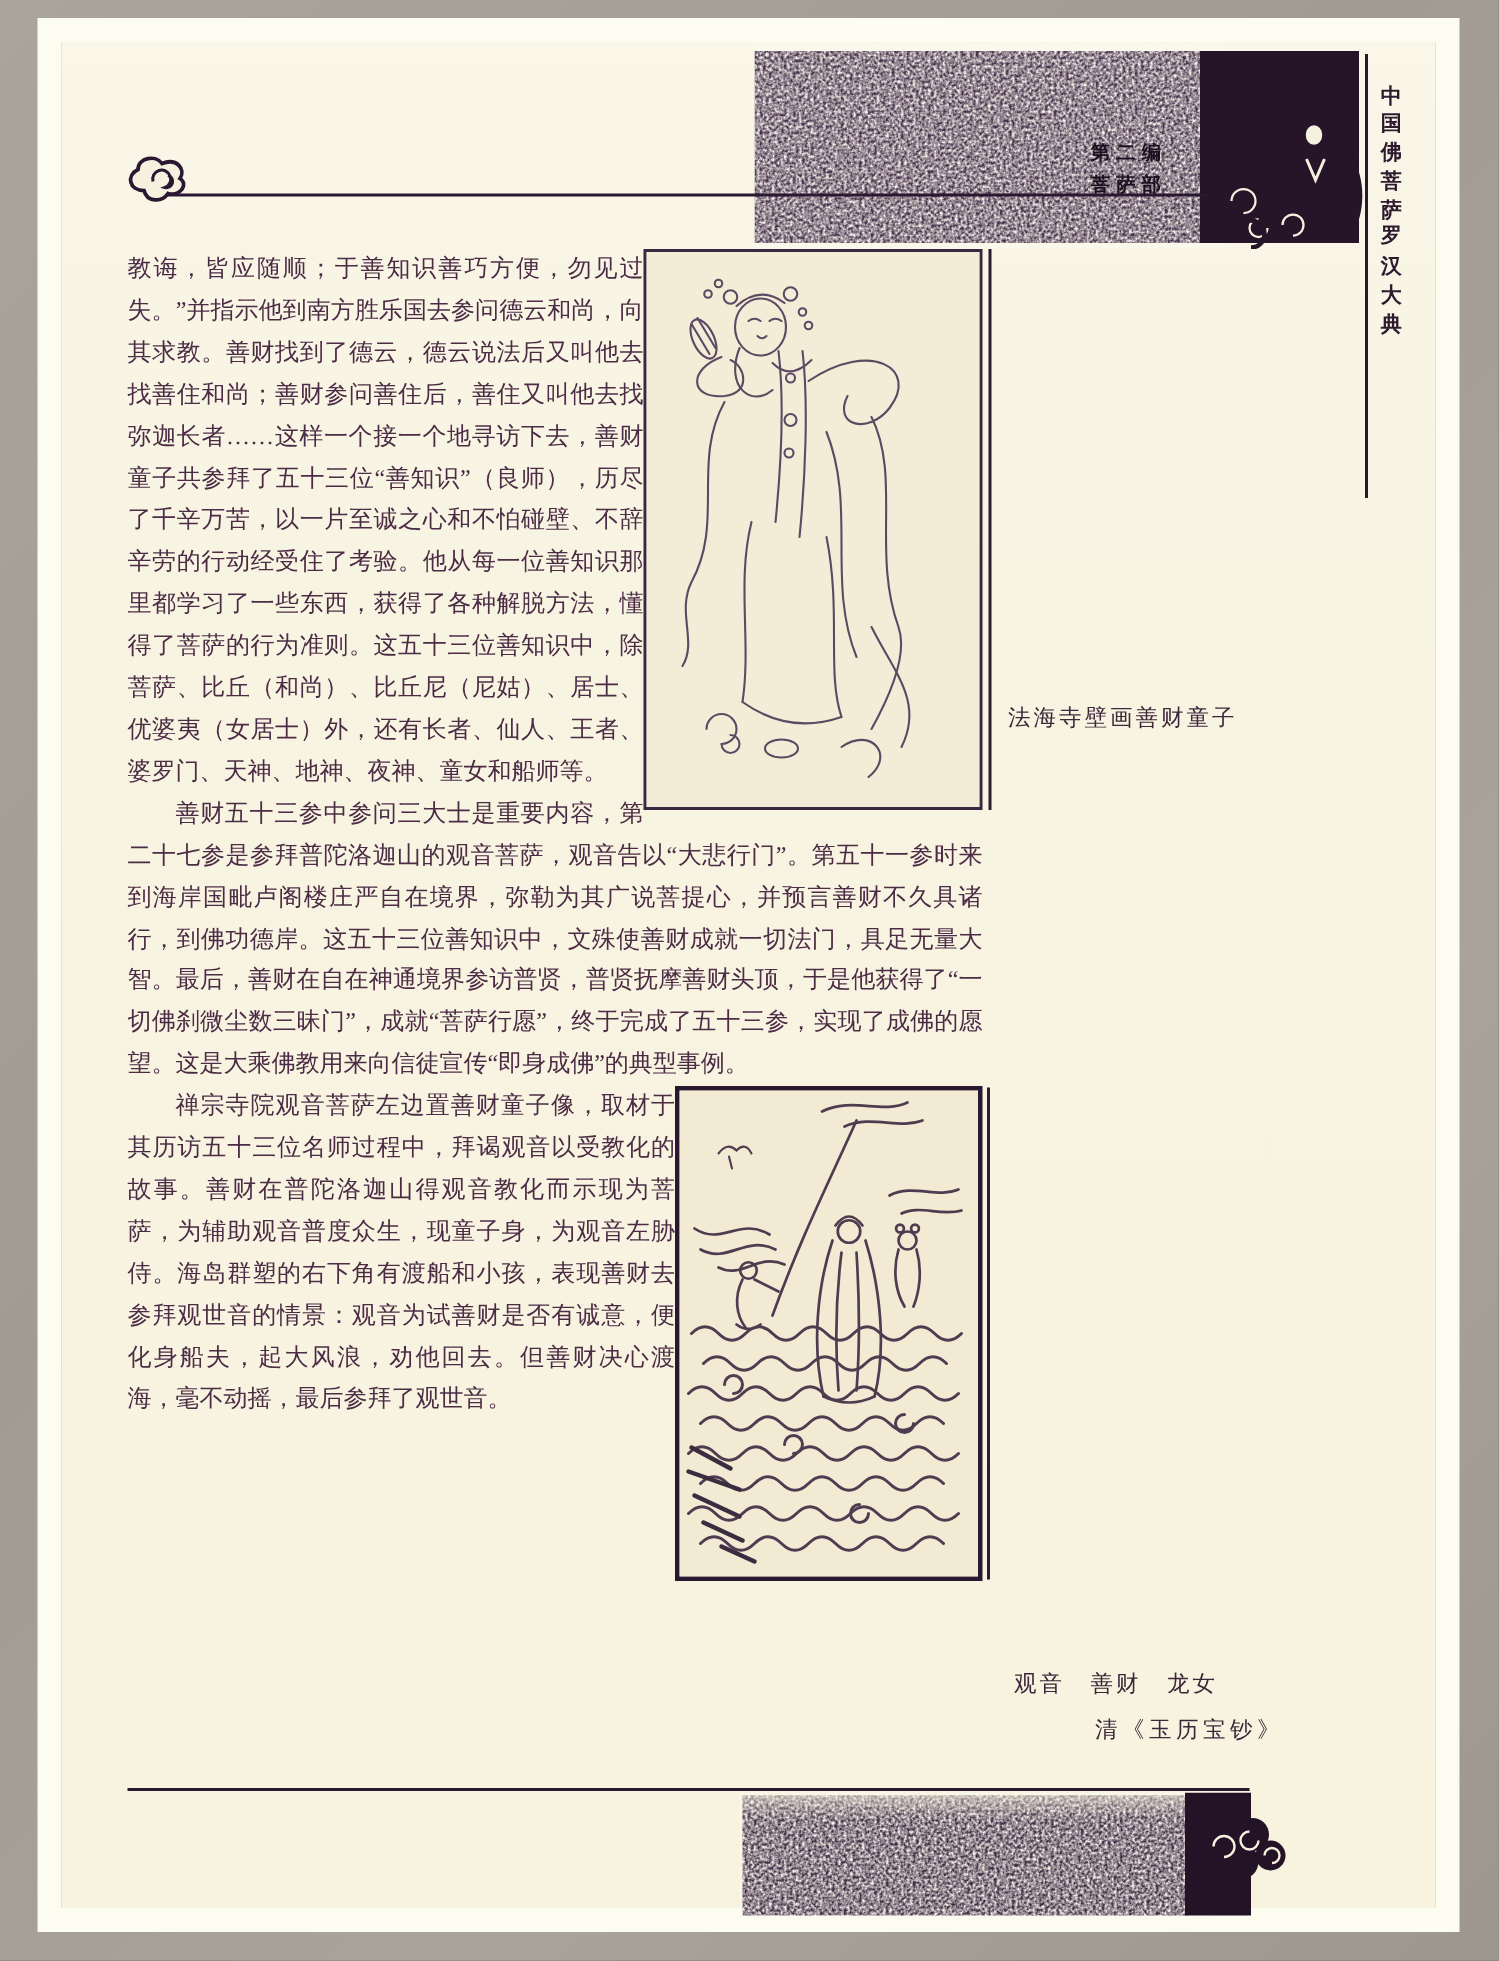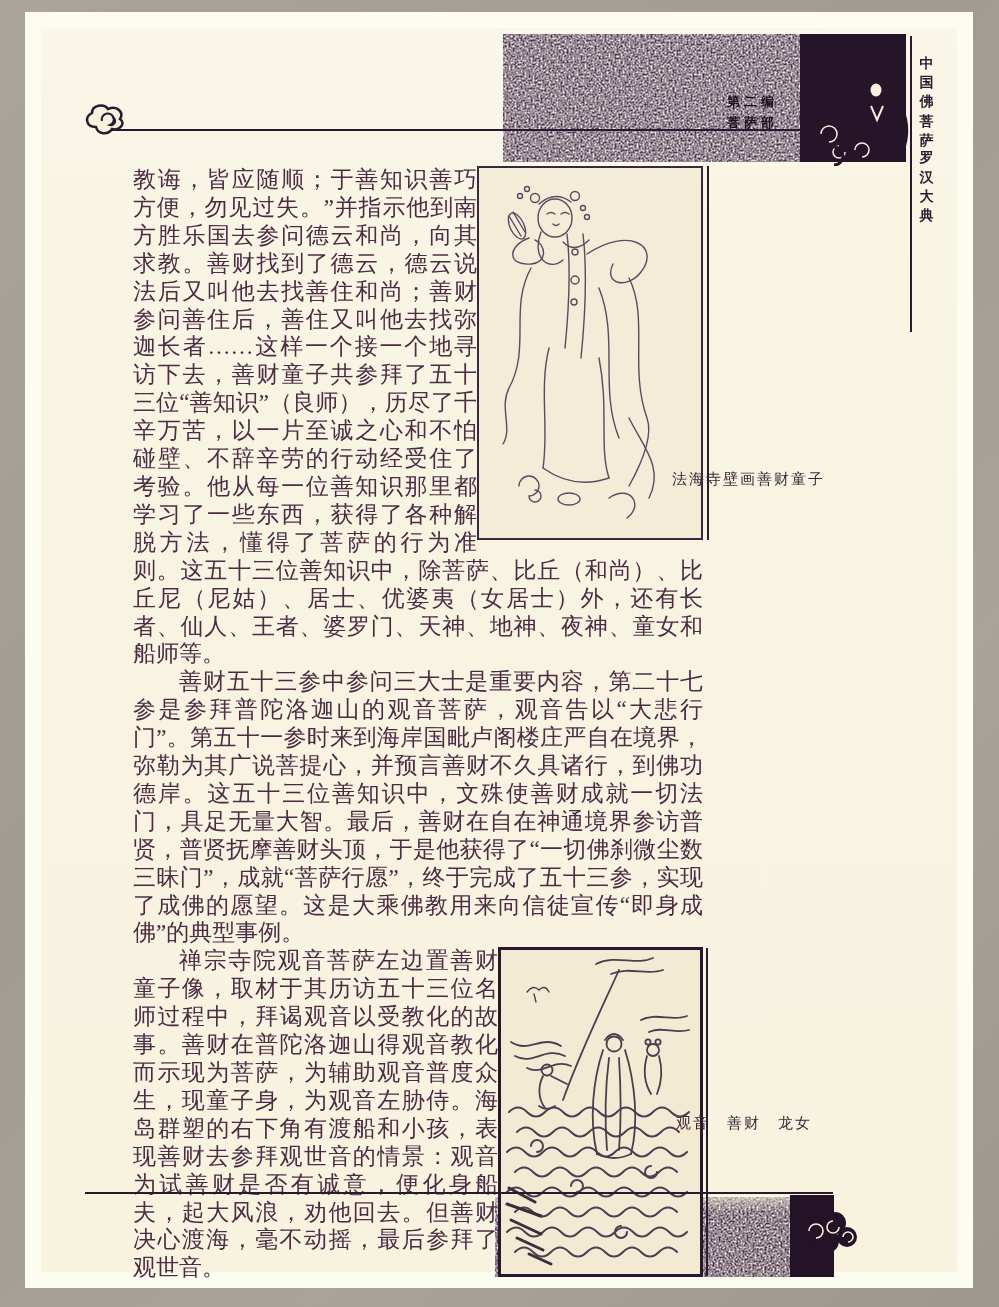--- a/index.html
+++ b/index.html
@@ -15,22 +15,22 @@
   .cloud-svg{position:absolute;left:82px;top:101px;z-index:2;}
   .rule{position:absolute;height:2px;background:#2a1730;z-index:3;}
   .rule-top{left:112px;top:129px;width:692px;}
   .rule-bottom{left:85px;top:1192px;width:748px;}
   .vline{position:absolute;left:910px;top:36px;width:2px;height:296px;background:#2a1730;z-index:2;}
   .vtitle{position:absolute;left:917px;top:45px;height:300px;z-index:2;
           writing-mode:vertical-rl;text-orientation:upright;
           font-size:14px;font-weight:700;letter-spacing:19px;color:#2c1a2e;}
   
   .txt{position:absolute;left:85px;top:166px;width:570px;z-index:2;
-       font-size:23px;line-height:27.9px;color:#4c2c45;
-       text-align:justify;margin-left:48px;}
+       font-size:16px;line-height:27.9px;color:#4c2c45;
+       text-align:justify;}
   .txt p{margin:0;text-indent:2em;}
   .txt p.cont{text-indent:0;}
   figure.plate{margin:0;box-sizing:border-box;position:relative;background:#f3ecd6;}
   .plate1{float:right;width:226px;height:374px;margin:6px 0 8px 10px;border:2px solid #3a2742;}
   .plate2{float:right;width:205px;height:330px;margin:0 0 0 9px;border:3px solid #2a1830;background:#f2ead2;}
   .plate .sideline{position:absolute;right:-8px;top:-2px;bottom:-2px;width:2px;background:#2c1b31;}
   .plate svg{display:block;width:100%;height:100%;}
   
   .cap{position:absolute;z-index:2;font-size:15px;font-weight:400;color:#3c2639;
        letter-spacing:2px;line-height:31px;}
@@ -186,20 +186,21 @@
     </figure>
 
     <p>禅宗寺院观音菩萨左边置善财童子像，取材于其历访五十三位名师过程中，拜谒观音以受教化的故事。善财在普陀洛迦山得观音教化而示现为菩萨，为辅助观音普度众生，现童子身，为观音左胁侍。海岛群塑的右下角有渡船和小孩，表现善财去参拜观世音的情景：观音为试善财是否有诚意，便化身船夫，起大风浪，劝他回去。但善财决心渡海，毫不动摇，最后参拜了观世音。</p>
   </div>
 
   <div class="cap cap1">
     <div class="l1">法海寺壁画善财童子</div>
   </div>
   <div class="cap cap2">
     <div class="l1">观音　善财　龙女</div>
+    <div class="l2">清《玉历宝钞》</div>
   </div>
 
   <div class="rule rule-bottom"></div>
   <svg class="ftr-svg" width="372" height="84" viewBox="0 0 372 84">
     <rect x="2" y="2" width="297" height="80" fill="#3f2a41"></rect>
     <rect x="2" y="2" width="297" height="80" filter="url(#gr)"></rect>
     <rect x="2" y="2" width="297" height="16" fill="url(#fade)"></rect>
     <rect x="297" y="0" width="44" height="82" fill="#241227"></rect>
     <g>
       <circle cx="322" cy="36" r="14" fill="#241227"></circle>

